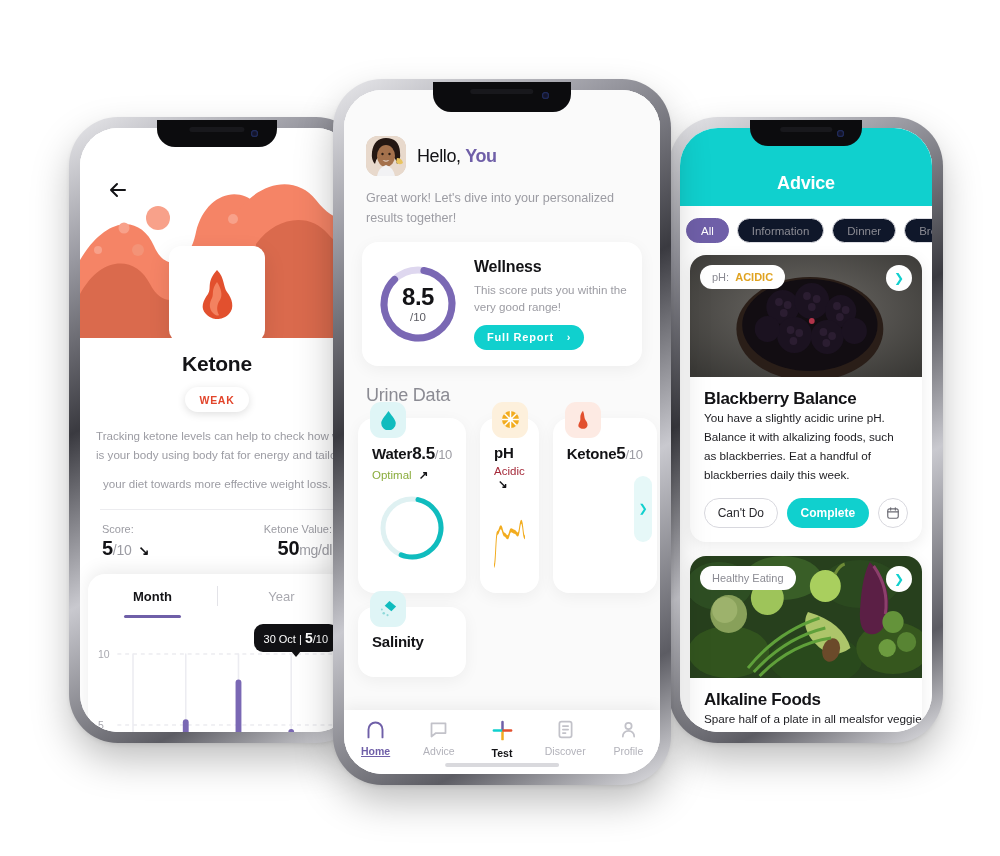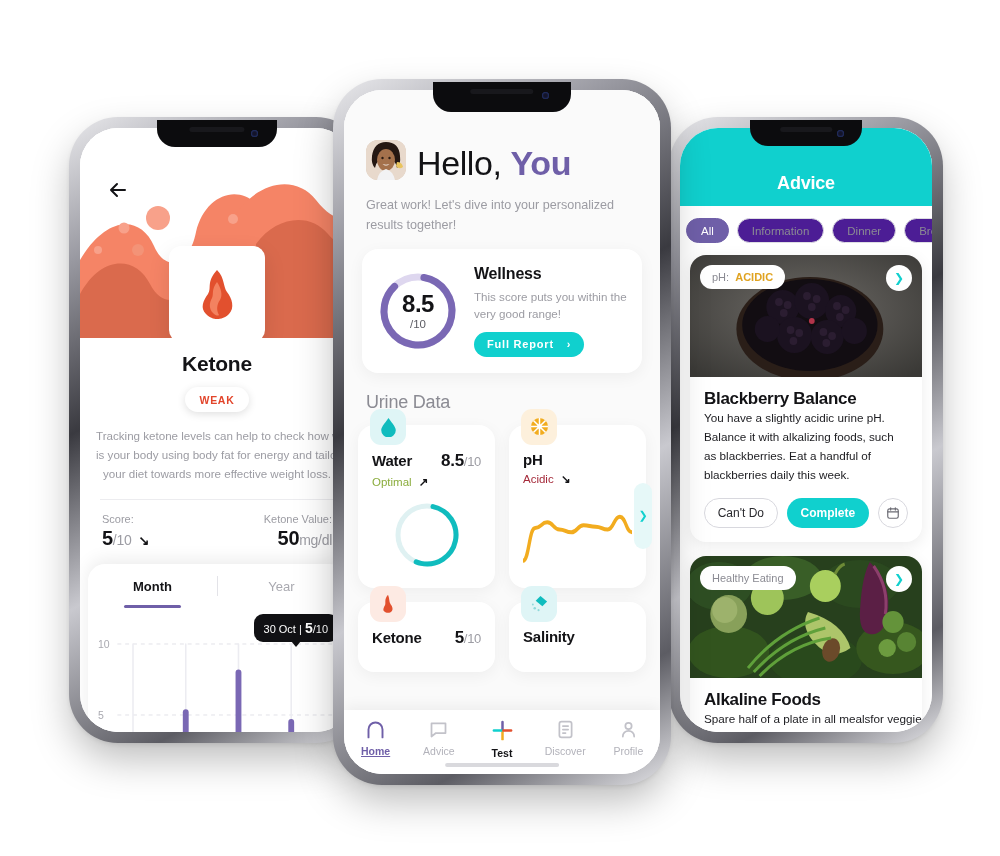--- a/index.html
+++ b/index.html
@@ -73,37 +73,37 @@
                   width:0;height:0;border-left:5px solid transparent;border-right:5px solid transparent;
                   border-top:6px solid #111114;}
 
   
   .ch { position:relative; width:100%; height:100%; background:#fafafa; overflow:hidden;
         font-family:"Liberation Sans", sans-serif; }
   .ch-top { padding:46px 22px 0; background:#fafafa; }
   .ch-hello { display:flex; align-items:center; gap:11px; }
   .ch-ava { width:40px; height:40px; border-radius:12px; overflow:hidden; flex:0 0 auto;
             background:#d8c4b2; position:relative; }
-  .ch-h1 { font-size:34px; color:#131316; letter-spacing:-.4px;margin-top:8px; }
+  .ch-h1 { font-size:18px; color:#131316; letter-spacing:-.4px; }
   .ch-h1 b { color:#6f5fa8; }
   .ch-sub { margin-top:13px; font-size:12.6px; line-height:1.55; color:#9c9ca3; }
   .ch-well { margin:14px 18px 0; background:#fff; border-radius:16px; padding:16px 14px;
              box-shadow:0 4px 16px rgba(0,0,0,.05); display:flex; align-items:center; gap:14px;}
   .ring { position:relative; width:84px; height:84px; flex:0 0 auto; }
   .ring .ctr { position:absolute; inset:0; display:flex; flex-direction:column;
                align-items:center; justify-content:center; }
   .ring .big { font-size:24px; font-weight:700; color:#131316; letter-spacing:-.5px; line-height:1;}
   .ring .sml { font-size:11.5px; color:#5c5c63; margin-top:2px; }
   .ch-wtxt h3 { font-size:16px; font-weight:700; color:#131316; letter-spacing:-.2px;}
   .ch-wtxt p  { font-size:11.6px; line-height:1.5; color:#9c9ca3; margin-top:5px;}
   .btn-teal { margin-top:9px; display:inline-flex; align-items:center; gap:13px; height:25px;
               padding:0 13px; border-radius:13px; background:#10d0ce; color:#fff;
               font-size:11px; font-weight:700; letter-spacing:.8px; cursor:pointer;}
   .ch-sect { margin:19px 0 0 22px; font-size:18px; color:#8b8b93; letter-spacing:-.2px;}
-  .ch-grid { margin:12px 14px 0; display:grid; grid-template-columns:1fr 1fr; gap:14px; position:relative;}
+  .ch-grid { margin:12px 14px 0; display:grid; grid-template-columns:1fr 1fr 1fr; gap:14px; position:relative;}
   .mcard { background:#fff; border-radius:16px; box-shadow:0 4px 16px rgba(0,0,0,.05);
            padding:26px 14px 14px; position:relative; min-height:152px; cursor:pointer;}
   .mcard .icn { position:absolute; top:-16px; left:12px; width:36px; height:36px; border-radius:11px;
                 display:flex; align-items:center; justify-content:center; font-size:17px;}
   .mrow { display:flex; align-items:baseline; justify-content:space-between; }
   .mname{ font-size:15px; font-weight:700; color:#131316; letter-spacing:-.2px;}
   .mval { font-size:17px; font-weight:700; color:#131316; letter-spacing:-.3px;}
   .mval small{ font-size:13px; font-weight:400; color:#9c9ca3;}
   .mstat{ margin-top:4px; font-size:11.5px; }
   .ch-pager { position:absolute; right:-6px; top:58px; width:18px; height:66px; border-radius:9px;
@@ -118,21 +118,21 @@
   .nv.on2 span{ color:#131316; font-weight:700; }
 
   
   .ad { position:relative; width:100%; height:100%; background:#fff; overflow:hidden;
         font-family:"Liberation Sans", sans-serif; }
   .ad-hdr { height:78px; background:#10d0ce; display:flex; align-items:flex-end;
             justify-content:center; padding-bottom:12px; }
   .ad-hdr h2 { color:#fff; font-size:18px; font-weight:700; letter-spacing:-.2px;}
   .ad-chips{ display:flex; gap:8px; padding:12px 0 12px 14px; }
   .chip { flex:0 0 auto; height:25px; padding:0 14px; border-radius:13px; border:1px solid #dedee3;
-          display:flex; align-items:center; font-size:11.5px; color:#8b8b93; background:#4c1d95; cursor:pointer;
+          display:flex; align-items:center; font-size:11.5px; color:#8b8b93; background:#0f172a; cursor:pointer;
           white-space:nowrap;}
   .chip.on{ background:#6f5fa8; border-color:#6f5fa8; color:#fff; }
   .ad-card{ margin:0 10px 14px; border-radius:16px; background:#fff; overflow:hidden;
             box-shadow:0 4px 16px rgba(0,0,0,.08); }
   .ad-img { height:122px; position:relative; }
   .ad-tag { position:absolute; left:10px; top:10px; height:24px; padding:0 12px; border-radius:12px;
             background:#fff; display:flex; align-items:center; font-size:11px; color:#8b8b93;}
   .ad-tag b{ color:#e0a321; font-weight:700; margin-left:3px;}
   .ad-next{ position:absolute; right:10px; top:10px; width:26px; height:26px; border-radius:50%;
             background:#fff; display:flex; align-items:center; justify-content:center;
@@ -184,21 +184,21 @@
             </svg>
           </div>
         </div>
 
         <div class="lk-title">Ketone</div>
         <div class="lk-badge">WEAK</div>
 
         <div>
           <div class="lk-desc">Tracking ketone levels can help to check how well</div>
           <div class="lk-desc" style="margin-top:0">is your body using body fat for energy and tailor</div>
-          <div class="lk-desc" style="margin-top:0">your diet towards more effective weight loss.</div>
+          <div class="lk-desc" style="margin-top:10px">your diet towards more effective weight loss.</div>
         </div>
 
         <div class="lk-sep"></div>
 
         <div class="lk-vals">
           <div>
             <div class="lk-vlabel">Score:</div>
             <div class="lk-vnum">
               <span>5</span><small>/10</small><span class="ar">↘</span>
             </div>

